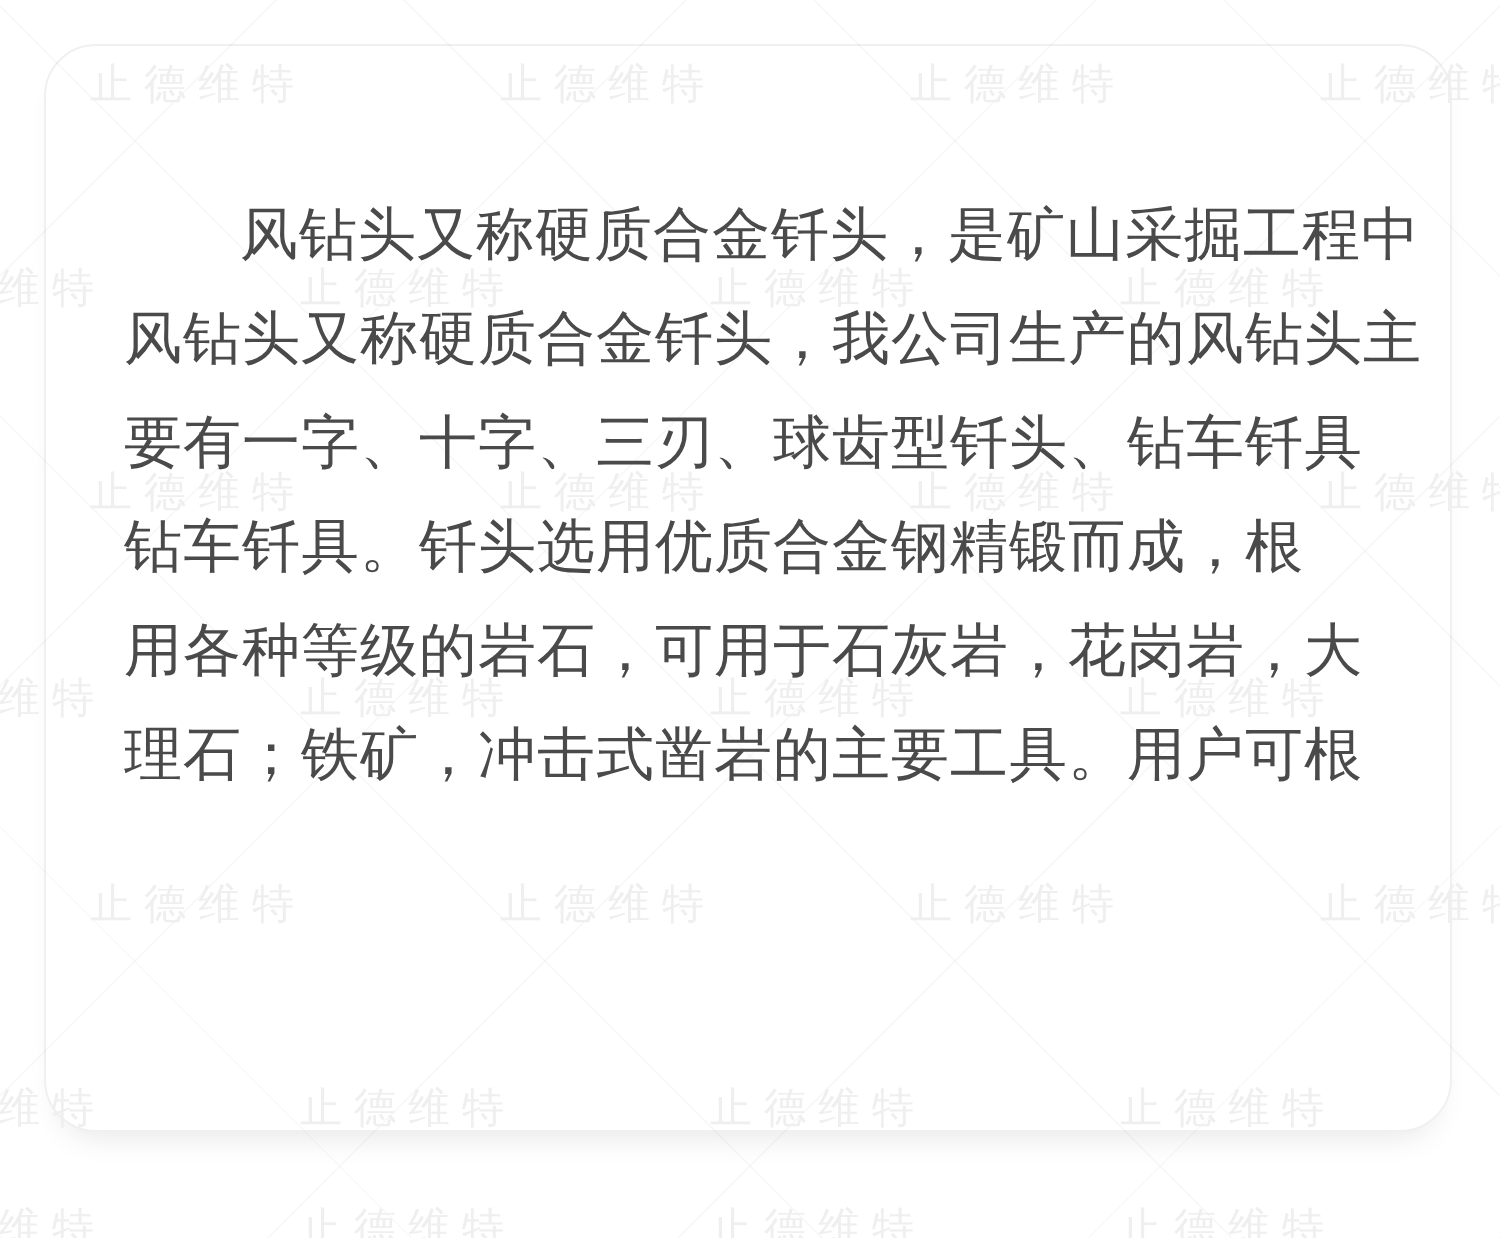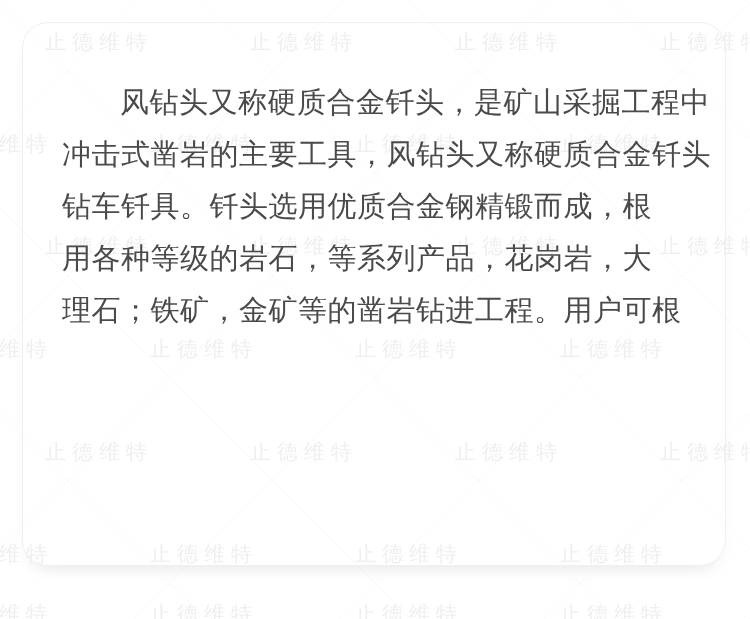--- a/index.html
+++ b/index.html
@@ -52,21 +52,21 @@
     font-size: 21px;
     font-weight: 400;
     letter-spacing: 6px;
     white-space: nowrap;
     color: var(--wm-color, #efefef);
     user-select: none;
   }
   .paragraph {
     position: absolute;
     left: 62px;
-    top: 76px;
+    top: 92px;
     width: 630px;
     z-index: 4;
   }
   .text-line {
     height: 52px;
     line-height: 52px;
     font-size: 29px;
     font-weight: 300;
     letter-spacing: 0.5px;
     color: var(--text-color, #4a4a4a);
@@ -111,19 +111,20 @@
       <span class="watermark-item" style="left: 355px; top: 540px;">止德维特</span>
       <span class="watermark-item" style="left: 560px; top: 540px;">止德维特</span>
       <span class="watermark-item" style="left: -55px; top: 600px;">止德维特</span>
       <span class="watermark-item" style="left: 150px; top: 600px;">止德维特</span>
       <span class="watermark-item" style="left: 355px; top: 600px;">止德维特</span>
       <span class="watermark-item" style="left: 560px; top: 600px;">止德维特</span>
     </div>
 
   <div class="paragraph">
     <div class="text-line indent">风钻头又称硬质合金钎头，是矿山采掘工程中</div>
-    <div class="text-line">冲击式凿岩的主要工具，风钻头又称硬质合金钎头</div>
+    <div class="text-line">风钻头又称硬质合金钎头，我公司生产的风钻头主</div>
+    <div class="text-line">要有一字、十字、三刃、球齿型钎头、钻车钎具</div>
     <div class="text-line">钻车钎具。钎头选用优质合金钢精锻而成，根</div>
-    <div class="text-line">用各种等级的岩石，等系列产品，花岗岩，大</div>
-    <div class="text-line">理石；铁矿，金矿等的凿岩钻进工程。用户可根</div>
+    <div class="text-line">用各种等级的岩石，可用于石灰岩，花岗岩，大</div>
+    <div class="text-line">理石；铁矿，冲击式凿岩的主要工具。用户可根</div>
   </div>
 
 </div>
 
 </body></html>

